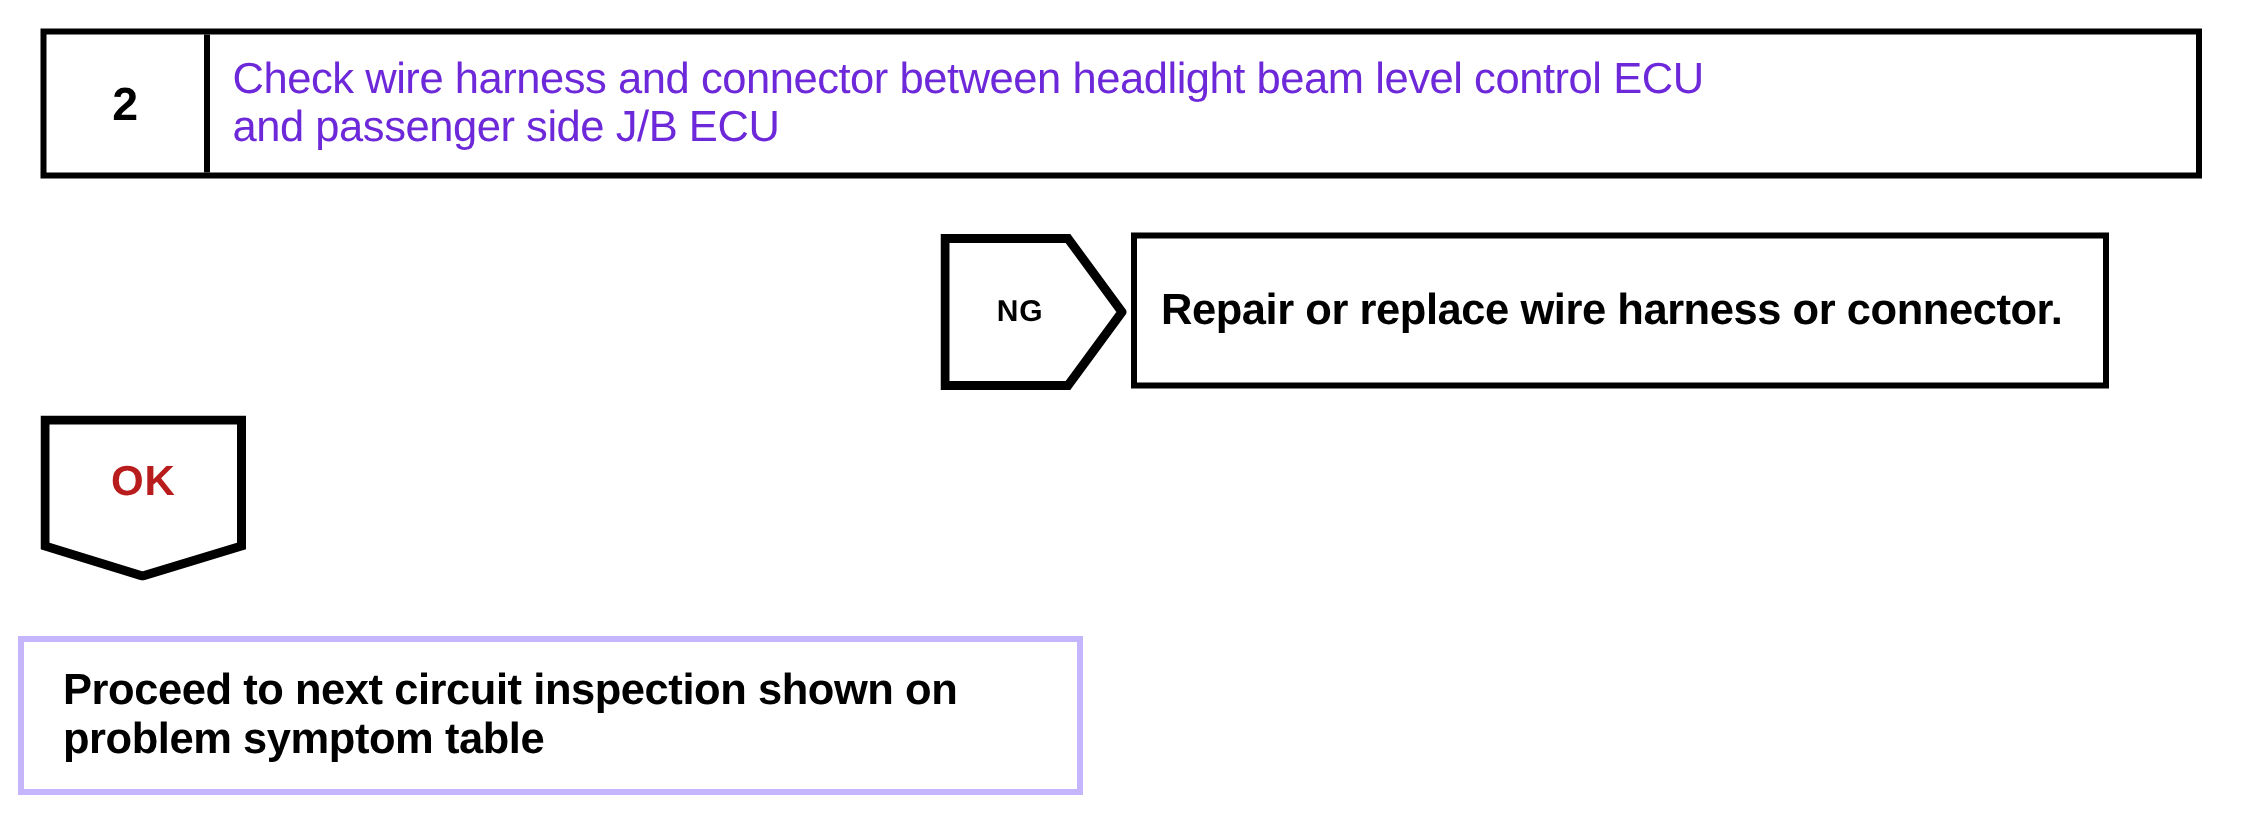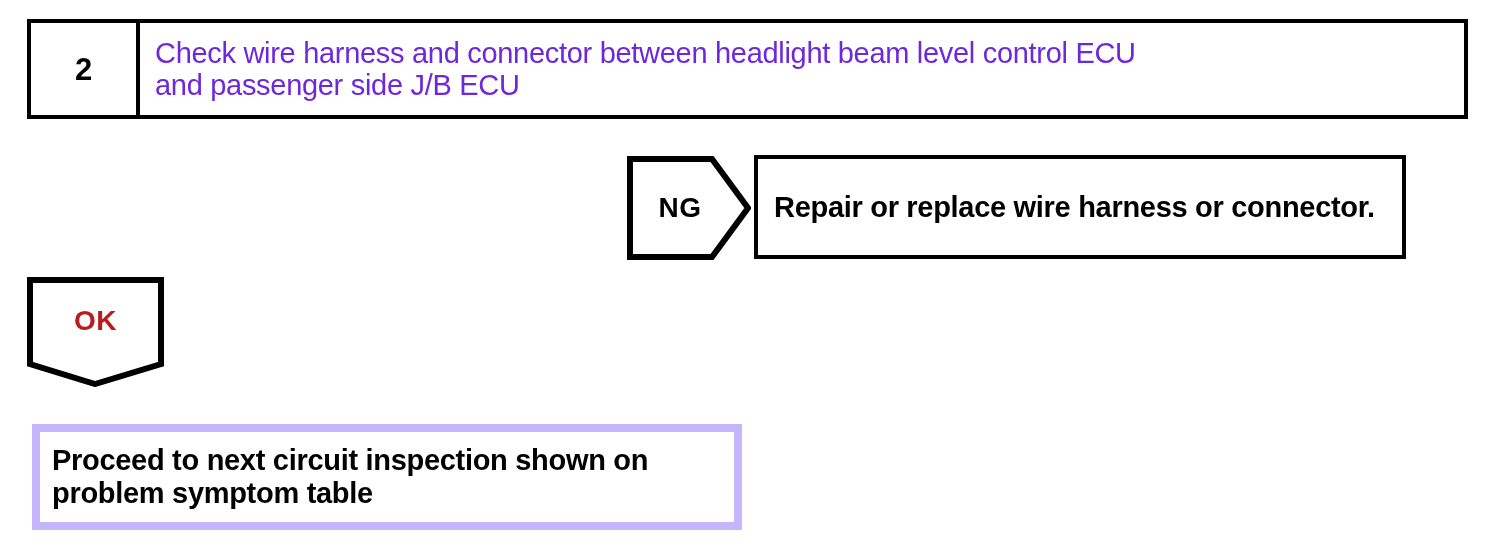--- a/index.html
+++ b/index.html
@@ -77,21 +77,21 @@
   }
   .ng-label {
     position: absolute;
     left: 627px;
     top: 156px;
     width: 106px;
     height: 104px;
     display: flex;
     align-items: center;
     justify-content: center;
-    font-size: 28px;
+    font-size: 20px;
     font-weight: bold;
     color: #000000;
     letter-spacing: 0.5px;
     pointer-events: none;
   }
 
   
   .repair-box {
     position: absolute;
     left: 754px;
@@ -139,30 +139,30 @@
     font-size: 28px;
     font-weight: bold;
     color: #b91c1c;
     letter-spacing: 0.5px;
     pointer-events: none;
   }
 
   
   .proceed-box {
     position: absolute;
-    left: 32px;
+    left: 12px;
     top: 424px;
     width: 710px;
     height: 106px;
     box-sizing: border-box;
-    border: 8px solid #c4b5fd;
-    background: #ffffff;
-    display: flex;
-    align-items: center;
-    padding-left: 12px;
+    border: 4px solid #c4b5fd;
+    background: #ffffff;
+    display: flex;
+    align-items: center;
+    padding-left: 26px;
     padding-right: 10px;
   }
   .proceed-text {
     font-size: 29px;
     font-weight: bold;
     color: #000000;
     line-height: 1.15;
     letter-spacing: -0.3px;
     white-space: pre-line;
   }

